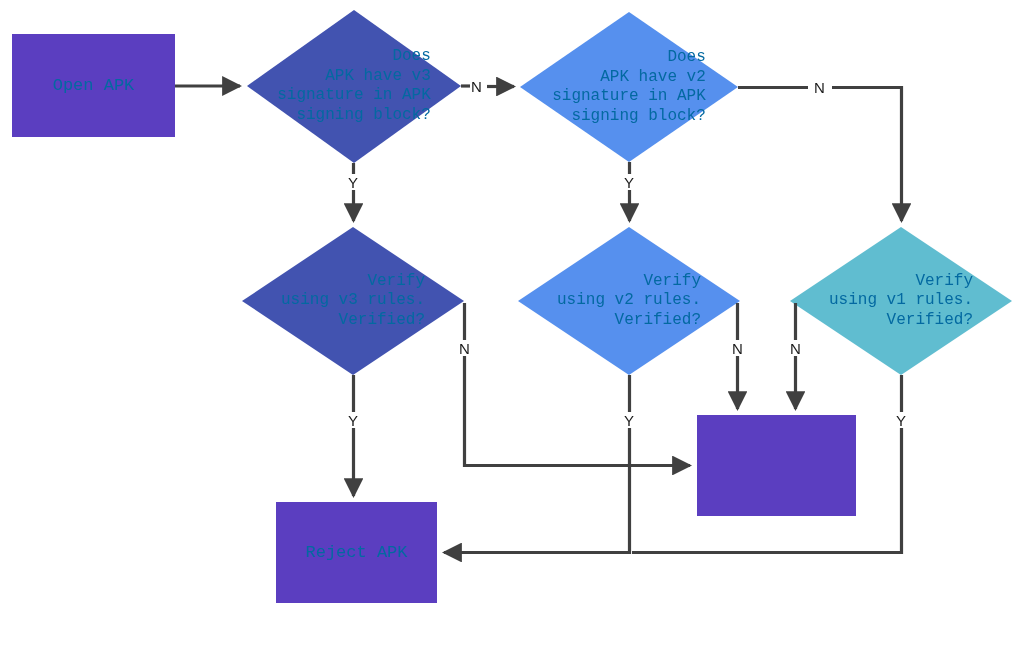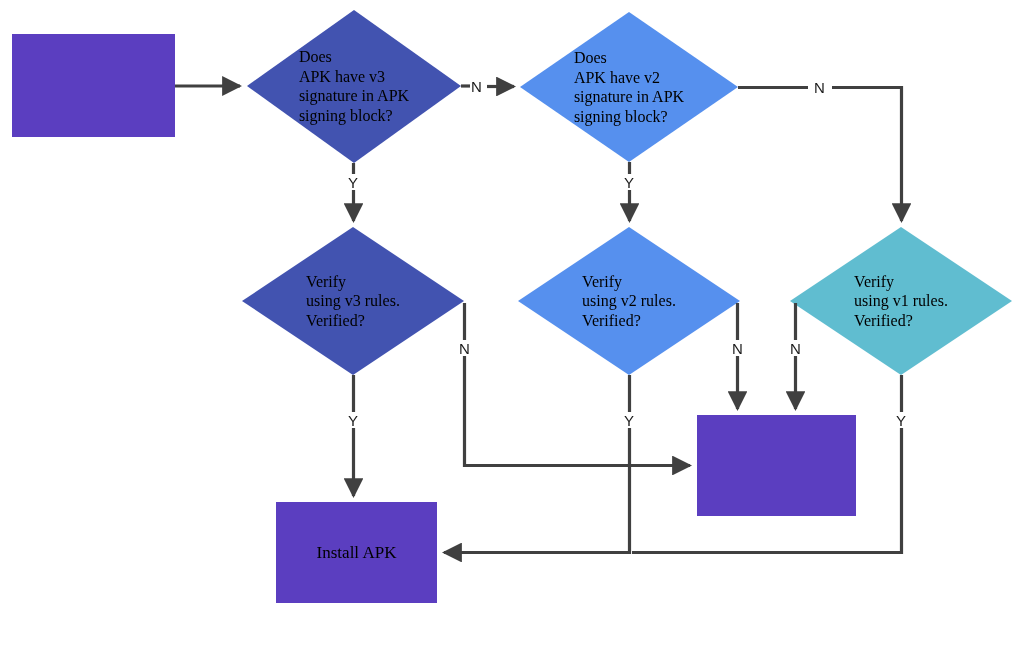--- a/index.html
+++ b/index.html
@@ -2,22 +2,22 @@
 <html><head>
 <meta charset="utf-8">
 <style>
   html,body{margin:0;padding:0;background:#ffffff;}
   body{width:1018px;height:648px;overflow:hidden;font-family:"Liberation Sans",sans-serif;}
   #canvas{position:relative;width:1018px;height:648px;background:#ffffff;}
   svg.flow{position:absolute;left:0;top:0;width:1018px;height:648px;}
   .node-label{
     position:absolute;
     display:flex;align-items:center;justify-content:center;
-    text-align:left;color:#000000;
-    font-family:Liberation Serif, serif;
+    text-align:right;color:#0369a1;
+    font-family:Liberation Mono, monospace;
     pointer-events:none;
     white-space:pre-line;
   }
   .box-label{font-size:17px;line-height:20px;}
   .dia-label{font-size:16px;line-height:19.5px;}
   .edge-label{
     position:absolute;color:#1a1a1a;font-size:15px;
     font-family:"Liberation Sans",sans-serif;
     background:#ffffff;padding:0 1px;line-height:15px;
   }
@@ -90,20 +90,21 @@
       
       <path d="M 795.5 303 L 795.5 340"></path>
       <path d="M 795.5 356 L 795.5 409" marker-end="url(#arrow)"></path>
 
        down then left to Install APK --&gt;
       <path d="M 901.5 375 L 901.5 412"></path>
       <path d="M 901.5 428 L 901.5 552.5 L 632 552.5"></path>
     </g>
   </svg>
 
+  <div class="node-label box-label" style="left:12px;top:34px;width:163px;height:103px;">Open APK</div>
 
   <div class="node-label dia-label" style="left:254px;top:16px;width:200px;height:140px;">Does
 APK have v3
 signature in APK
 signing block?</div>
 
   <div class="node-label dia-label" style="left:529px;top:17px;width:200px;height:140px;">Does
 APK have v2
 signature in APK
 signing block?</div>
@@ -114,21 +115,21 @@
 
   <div class="node-label dia-label" style="left:529px;top:242px;width:200px;height:118px;">Verify
 using v2 rules.
 Verified?</div>
 
   <div class="node-label dia-label" style="left:801px;top:242px;width:200px;height:118px;">Verify
 using v1 rules.
 Verified?</div>
 
 
-  <div class="node-label box-label" style="left:276px;top:502px;width:161px;height:101px;">Install APK</div>
+  <div class="node-label box-label" style="left:276px;top:502px;width:161px;height:101px;">Reject APK</div>
 
   <div class="edge-label" style="left:470px;top:79px;">N</div>
 
   <div class="edge-label" style="left:347px;top:175px;">Y</div>
 
   <div class="edge-label" style="left:813px;top:80px;">N</div>
 
   <div class="edge-label" style="left:623px;top:175px;">Y</div>
 
   <div class="edge-label" style="left:458px;top:341px;">N</div>

